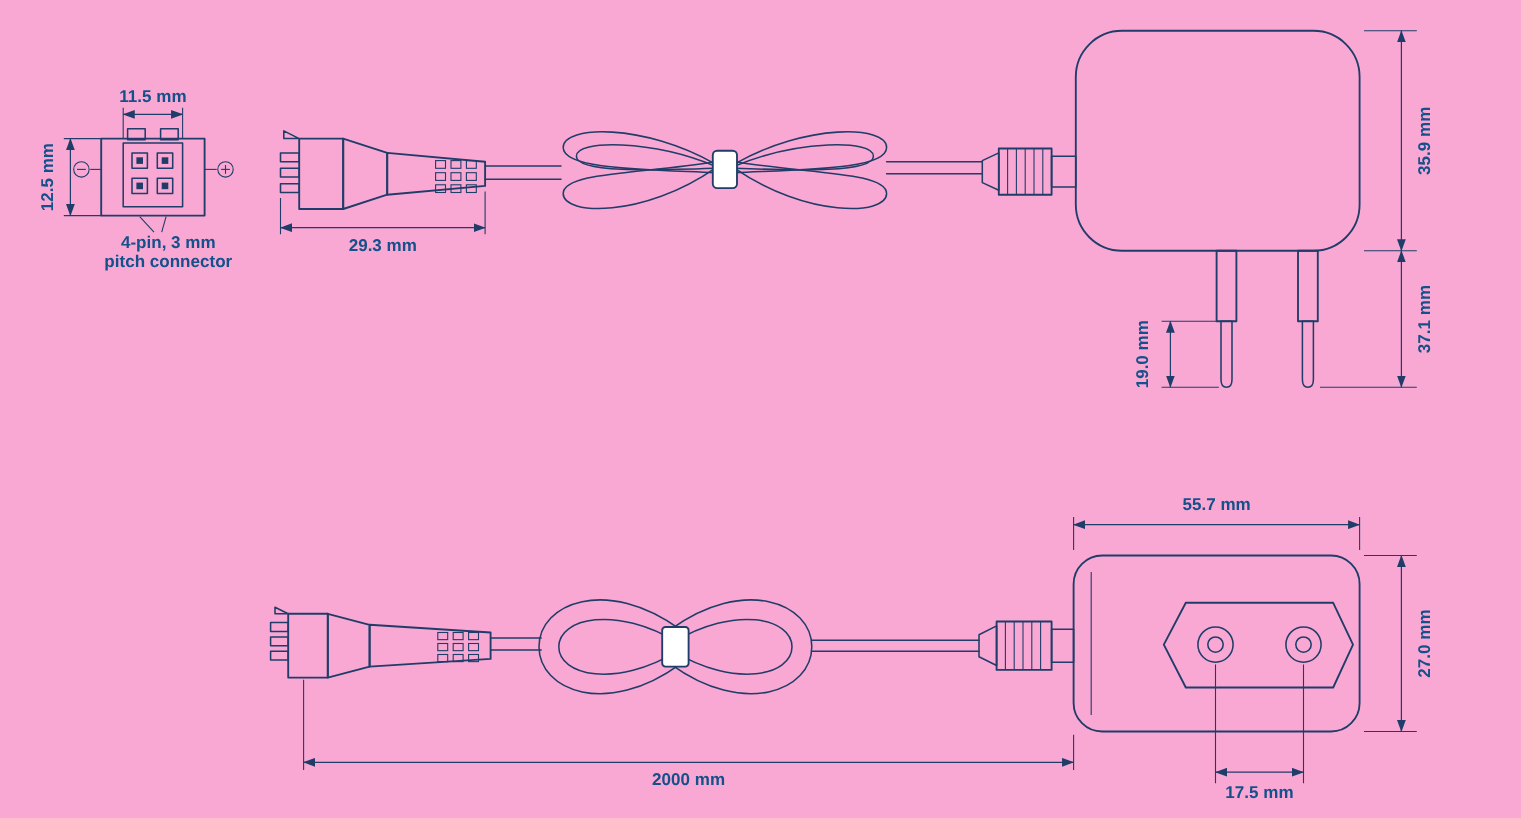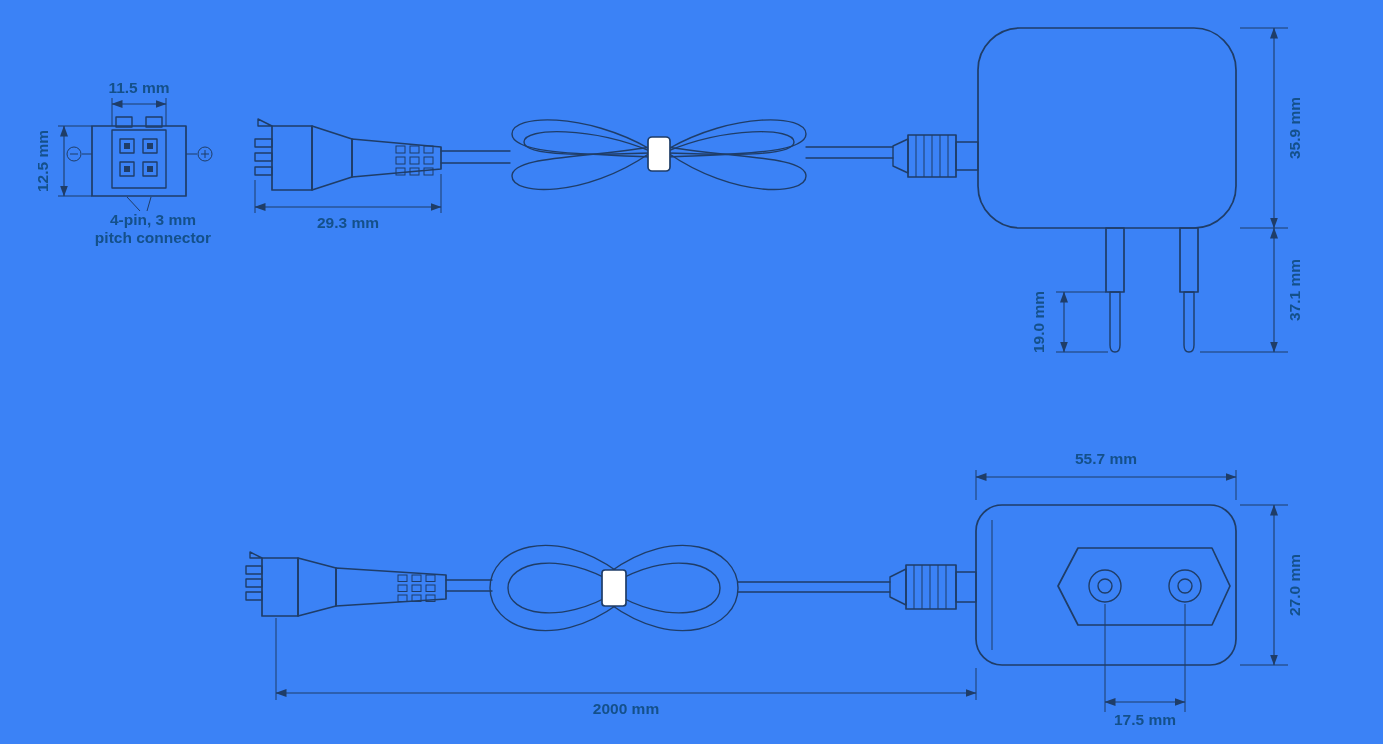--- a/index.html
+++ b/index.html
@@ -1,17 +1,17 @@
 <!DOCTYPE html>
 <html><head>
 <meta charset="utf-8">
 <style>
   html,body{margin:0;padding:0;background:#ffffff;}
   .stage{
-    position:relative;width:1383px;height:744px;background:#3b82f6;
+    position:relative;width:1383px;height:744px;background:#f9a8d4;
     font-family:"Liberation Sans",sans-serif;overflow:hidden;
   }
   svg{display:block;}
   .ln{fill:none;stroke:#1f3d68;stroke-width:1.7;stroke-linejoin:round;stroke-linecap:round;}
   .ln2{fill:none;stroke:#1f3d68;stroke-width:1.4;stroke-linejoin:round;stroke-linecap:round;}
   .thin{fill:none;stroke:#1f3d68;stroke-width:1;}
   .dim{fill:none;stroke:#1f3d68;stroke-width:1.1;}
   .pinfill{fill:#1f3d68;stroke:none;}
   .white{fill:#ffffff;}
   .lbl{fill:#14508a;font-size:15.5px;font-weight:700;font-family:"Liberation Sans",sans-serif;}

